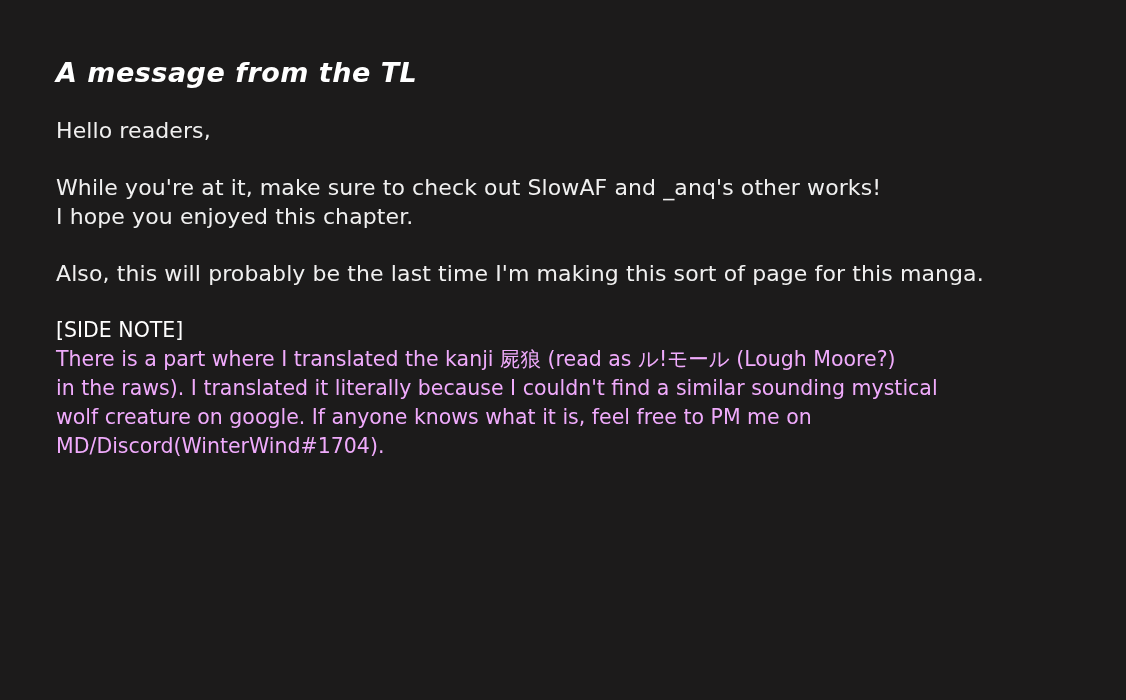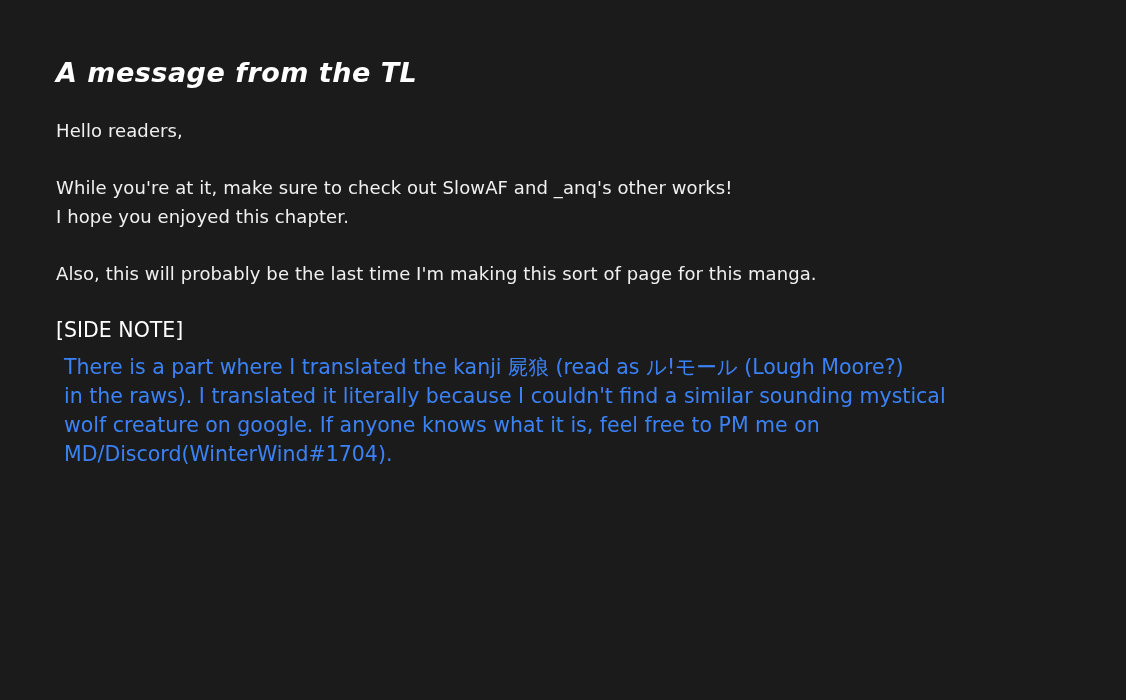--- a/index.html
+++ b/index.html
@@ -26,43 +26,43 @@
     font-style: italic;
     font-weight: bold;
     font-size: 27px;
     letter-spacing: 0.5px;
     color: #ffffff;
     margin: 0 0 28px 0;
     line-height: 1.1;
   }
   .block {
     font-family: "DejaVu Sans", sans-serif;
-    font-size: 18px;
+    font-size: 22px;
     line-height: 29px;
     color: #f0f0f0;
     margin: 0 0 28px 0;
     white-space: pre-wrap;
     letter-spacing: 0.1px;
   }
   .block:last-child {
     margin-bottom: 0;
   }
   .sidenote-label {
     font-family: "DejaVu Sans", sans-serif;
     font-size: 20.5px;
     line-height: 29px;
     color: #ffffff;
     margin: 0;
   }
   .sidenote-body {
     font-family: "DejaVu Sans", sans-serif;
     font-size: 20.5px;
     line-height: 29px;
-    color: #3b82f6;
-    margin: 8px;
+    color: #f0abfc;
+    margin: 0;
     white-space: pre-wrap;
     max-width: 1070px;
   }
 </style>
 </head>
 <body>
 
 <div class="page">
   <h1 class="tl-title">A message from the TL</h1>
   <p class="block">Hello readers,</p>

